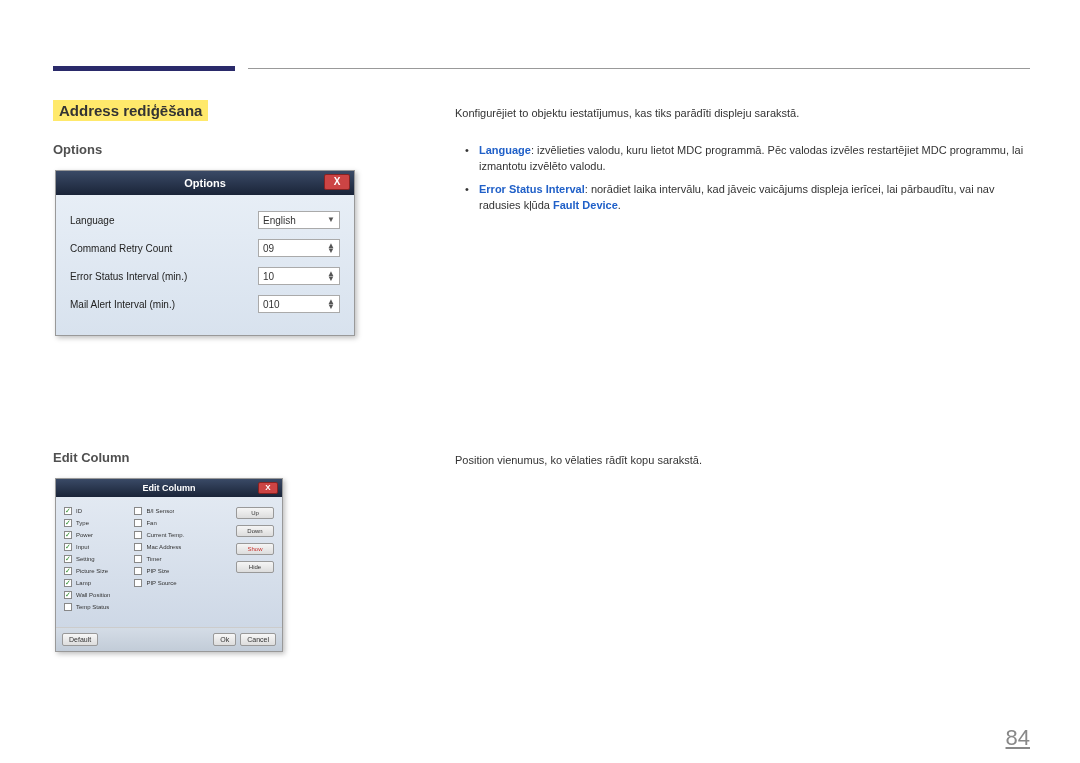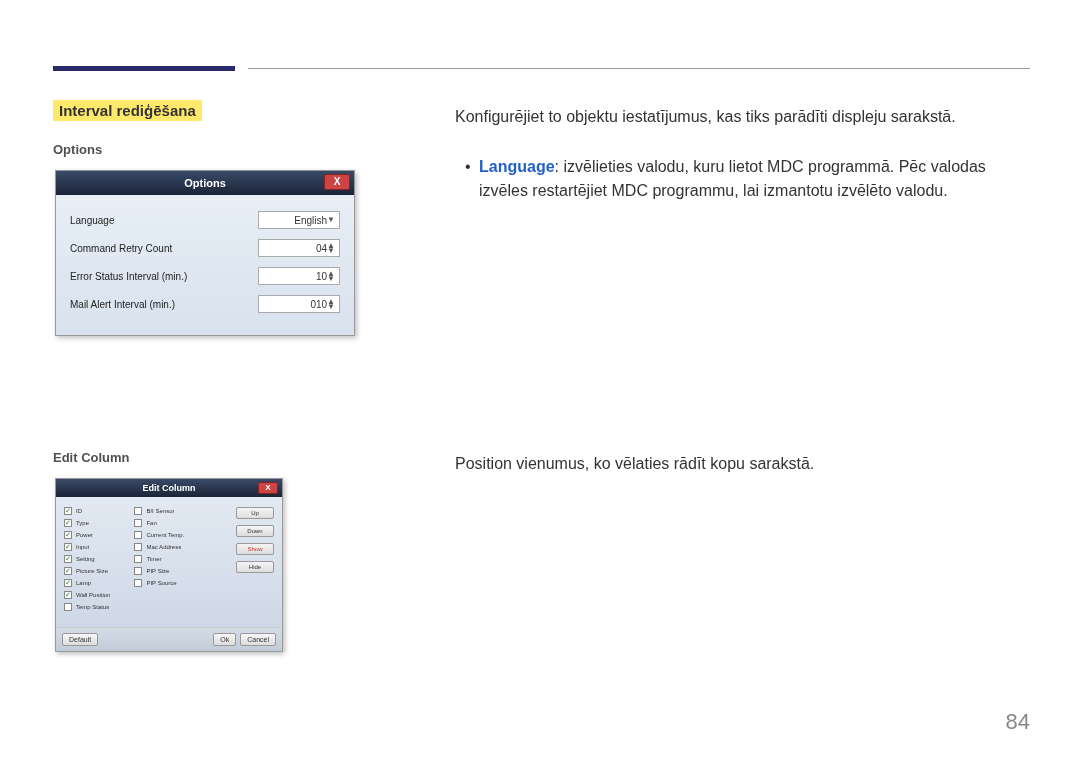--- a/index.html
+++ b/index.html
@@ -47,27 +47,27 @@
   .editcol-heading {
     position: absolute;
     left: 53px;
     top: 450px;
     font-size: 13px;
     font-weight: bold;
     color: #505050;
   }
   .desc {
     position: absolute;
-    font-size: 16px;
+    font-size: 11px;
     color: #333;
     line-height: 1.5;
   }
   .desc-options { left: 455px; top: 105px; right: 50px; }
   .desc-editcol { left: 455px; top: 452px; right: 50px; }
-  ul.bullets { list-style: none; margin-top: 26px; }
+  ul.bullets { list-style: none; margin-top: 20px; }
   ul.bullets li { position: relative; padding-left: 24px; margin-bottom: 6px; }
   ul.bullets li::before { content: "•"; position: absolute; left: 10px; top: 0; }
   .kw { color: #2060c8; font-weight: bold; }
 
   
   .dlg-options {
     position: absolute;
     left: 55px;
     top: 170px;
     width: 300px;
@@ -106,21 +106,21 @@
   .opt-label { flex: 1; font-size: 10px; color: #222; }
   .opt-field {
     width: 82px;
     height: 18px;
     background: #fff;
     border: 1px solid #aaa;
     font-size: 10px;
     padding: 0 4px;
     display: flex;
     align-items: center;
-    justify-content: flex-end;
+    justify-content: space-between;
   }
   .spin-caret, .drop-caret {
     font-size: 8px;
     color: #555;
     display: flex;
     flex-direction: column;
     line-height: 4px;
     gap: 1px;
   }
   .dlg-footer {
@@ -178,41 +178,45 @@
   }
   .ec-footer .btn-sm {
     font-size:7px; padding:2px 6px;
     border:1px solid #999; border-radius:2px;
     background:linear-gradient(to bottom,#f7f7f7,#ddd);
   }
   .ec-footer .right { display:flex; gap:4px;}
   .pagenum {
     position:absolute;
     right: 50px;
-    bottom: 28px;
+    bottom: 12px;
     font-size: 22px;
     color: #888;
+    text-decoration: underline;
   }
 </style>
 </head>
 <body>
 
 <div class="top-bar"></div>
 <div class="top-line"></div>
 
-<div class="section-title">Interval rediģēšana</div>
+<div class="section-title">Address rediģēšana</div>
 
 <div class="options-heading">Options</div>
 <div class="editcol-heading">Edit Column</div>
 
 <div class="desc desc-options">
   <div>Konfigurējiet to objektu iestatījumus, kas tiks parādīti displeju sarakstā.</div>
   <ul class="bullets">
     <li>
       <span class="kw">Language</span><span>: izvēlieties valodu, kuru lietot MDC programmā. Pēc valodas izvēles restartējiet MDC programmu, lai izmantotu izvēlēto valodu.</span>
+    </li>
+    <li>
+      <span class="kw">Error Status Interval</span><span>: norādiet laika intervālu, kad jāveic vaicājums displeja ierīcei, lai pārbaudītu, vai nav radusies kļūda </span><span class="kw">Fault Device</span><span>.</span>
     </li>
   </ul>
 </div>
 
 <div class="desc desc-editcol">Position vienumus, ko vēlaties rādīt kopu sarakstā.</div>
 
 <div class="dlg-options">
   <div class="dlg-title">
     <span>Options</span>
     <span class="dlg-close">X</span>
@@ -221,21 +225,21 @@
     <div class="opt-row">
       <div class="opt-label">Language</div>
       <div class="opt-field">
         <span>English</span>
         <span class="drop-caret">▼</span>
       </div>
     </div>
     <div class="opt-row">
       <div class="opt-label">Command Retry Count</div>
       <div class="opt-field">
-        <span>04</span>
+        <span>09</span>
         <span class="spin-caret">
             <span>▲</span>
             <span>▼</span>
           </span>
       </div>
     </div>
     <div class="opt-row">
       <div class="opt-label">Error Status Interval (min.)</div>
       <div class="opt-field">
         <span>10</span>

